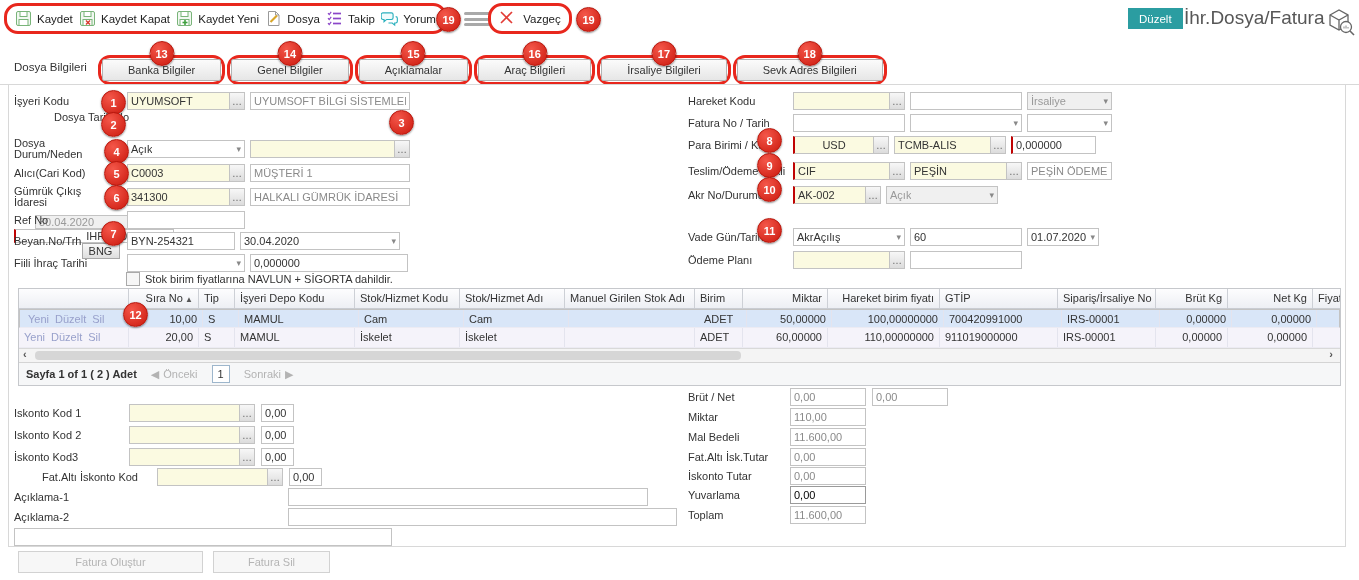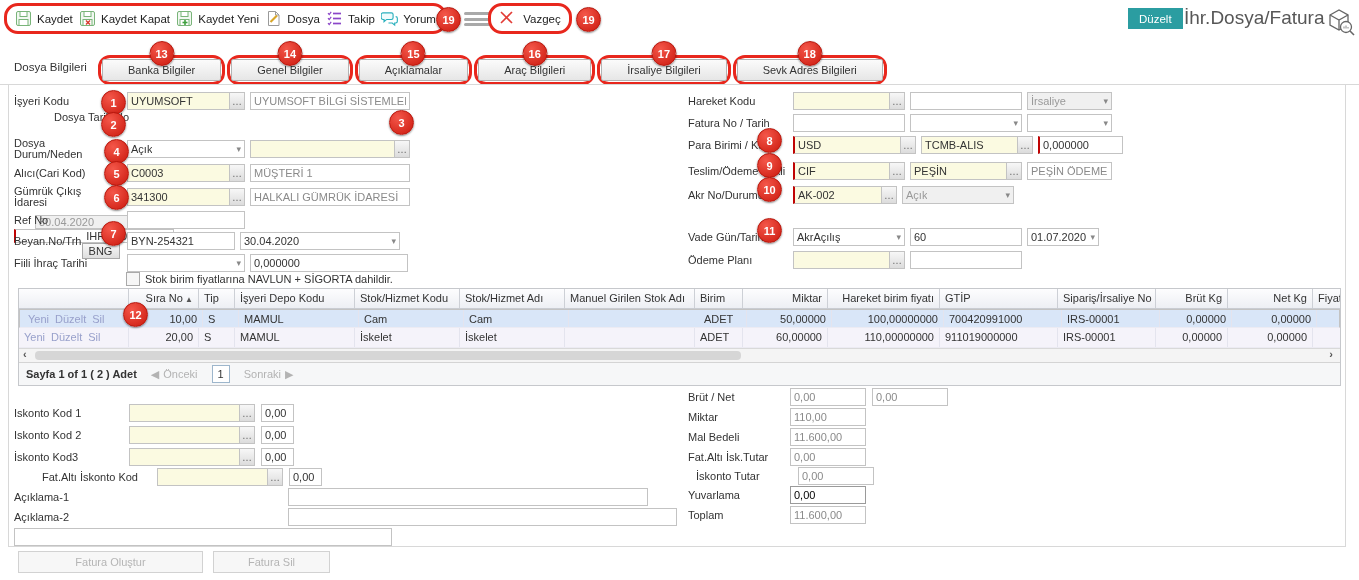--- a/index.html
+++ b/index.html
@@ -314,21 +314,21 @@
     </span>
     <span class="sel" style="width:85px">
       <span class="stxt"></span>
       <span class="sarr">▾</span>
     </span>
   </div>
 
   <div class="frow" style="left:688px;top:134px;">
     <span class="frlabel">Para Birimi / Kur</span>
     <span class="lk">
-      <input class="inp yel redl" style="width: 107px;" value="USD">
+      <input class="inp yel redl" style="width: 80px; text-align: center;" value="USD">
       <span class="lkbtn">…</span>
     </span>
     <span class="lk">
       <input class="inp yel" style="width: 96px;" value="TCMB-ALIS">
       <span class="lkbtn">…</span>
     </span>
     <input class="inp redl" style="width: 85px;" value="0,000000">
   </div>
 
   <div class="frow" style="left:688px;top:160px;">
@@ -340,21 +340,21 @@
     <span class="lk">
       <input class="inp yel" style="width: 96px;" value="PEŞİN">
       <span class="lkbtn">…</span>
     </span>
     <input class="inp ro" style="width: 85px;" readonly="" value="PEŞİN ÖDEME">
   </div>
 
   <div class="frow" style="left:688px;top:184px;">
     <span class="frlabel">Akr No/Durumu</span>
     <span class="lk">
-      <input class="inp yel redl" style="width: 88px;" value="AK-002">
+      <input class="inp yel redl" style="width: 72px;" value="AK-002">
       <span class="lkbtn">…</span>
     </span>
     <span class="sel gray" style="width:112px">
       <span class="stxt">Açık</span>
       <span class="sarr">▾</span>
     </span>
   </div>
 
   <div class="frow" style="left:688px;top:226px;">
     <span class="frlabel">Vade Gün/Tarihi</span>
@@ -506,21 +506,21 @@
     <input class="inp ro" style="width: 76px;" readonly="" value="110,00">
   </div>
   <div class="trow" style="left:688px;top:428px;">
     <span class="tlab">Mal Bedeli</span>
     <input class="inp ro" style="width: 76px;" readonly="" value="11.600,00">
   </div>
   <div class="trow" style="left:688px;top:448px;">
     <span class="tlab">Fat.Altı İsk.Tutar</span>
     <input class="inp ro" style="width: 76px;" readonly="" value="0,00">
   </div>
-  <div class="trow" style="left:688px;top:467px;margin-left:8px;">
+  <div class="trow" style="left:688px;top:467px;">
     <span class="tlab">İskonto Tutar</span>
     <input class="inp ro" style="width: 76px;" readonly="" value="0,00">
   </div>
   <div class="trow" style="left:688px;top:486px;">
     <span class="tlab">Yuvarlama</span>
     <input class="inp" style="width: 76px; border-color: rgb(154, 154, 154); color: rgb(0, 0, 0);" value="0,00">
   </div>
   <div class="trow" style="left:688px;top:506px;">
     <span class="tlab">Toplam</span>
     <input class="inp ro" style="width: 76px;" readonly="" value="11.600,00">

